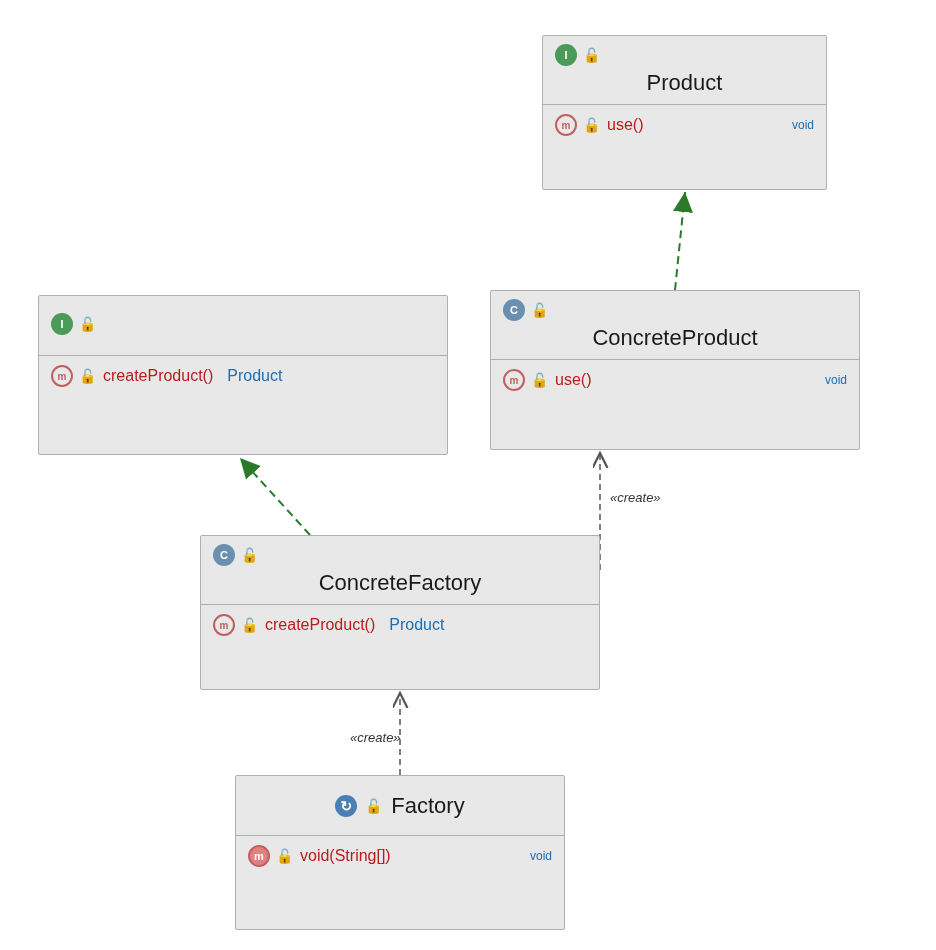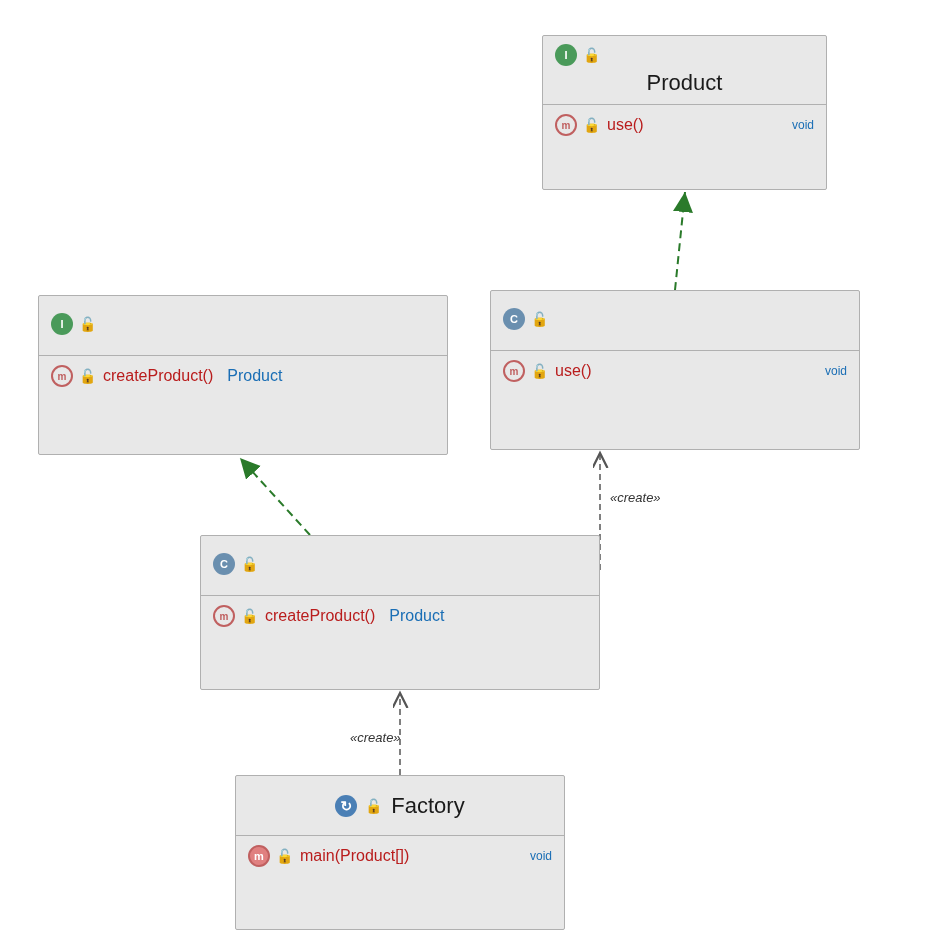--- a/index.html
+++ b/index.html
@@ -168,20 +168,21 @@
       <span class="method-return">void</span>
     </div>
   </div>
 
   <div class="uml-box" style="left:490px; top:290px; width:370px; height:160px;">
     <div class="uml-header">
       <div class="uml-header-top">
         <span class="badge badge-c">C</span>
         <span class="lock-icon">🔓</span>
       </div>
+      <div class="uml-title">ConcreteProduct</div>
     </div>
     <div class="uml-body">
       <span class="badge-m-ring">m</span>
       <span class="lock-icon">🔓</span>
       <span class="method-name">use()</span>
       <span class="method-return">void</span>
     </div>
   </div>
 
   <div class="uml-box" style="left:38px; top:295px; width:410px; height:160px;">
@@ -198,38 +199,39 @@
       <span class="method-return" style="color:#1a6eb5; font-size:16px; margin-left:8px;">Product</span>
     </div>
   </div>
 
   <div class="uml-box" style="left:200px; top:535px; width:400px; height:155px;">
     <div class="uml-header">
       <div class="uml-header-top">
         <span class="badge badge-c">C</span>
         <span class="lock-icon">🔓</span>
       </div>
+      <div class="uml-title">ConcreteFactory</div>
     </div>
     <div class="uml-body">
       <span class="badge-m-ring">m</span>
       <span class="lock-icon">🔓</span>
       <span class="method-name">createProduct()</span>
       <span class="method-return" style="color:#1a6eb5; font-size:16px; margin-left:8px;">Product</span>
     </div>
   </div>
 
   <div class="uml-box" style="left:235px; top:775px; width:330px; height:155px;">
     <div class="uml-header" style="flex-direction:row; justify-content:center; align-items:center; gap:8px;">
       <span class="badge badge-c-blue" style="position:relative;">
         <span style="font-size:14px;">↻</span>
       </span>
       <span class="lock-icon">🔓</span>
       <div class="uml-title" style="width:auto;">Factory</div>
     </div>
     <div class="uml-body">
       <span class="badge" style="background:#e08080; border: 2px solid #c06060;">m</span>
       <span class="lock-icon">🔓</span>
-      <span class="method-name">main(Product[])</span>
+      <span class="method-name">void(String[])</span>
       <span class="method-return">void</span>
     </div>
   </div>
 
 </div>
 
 </body></html>

